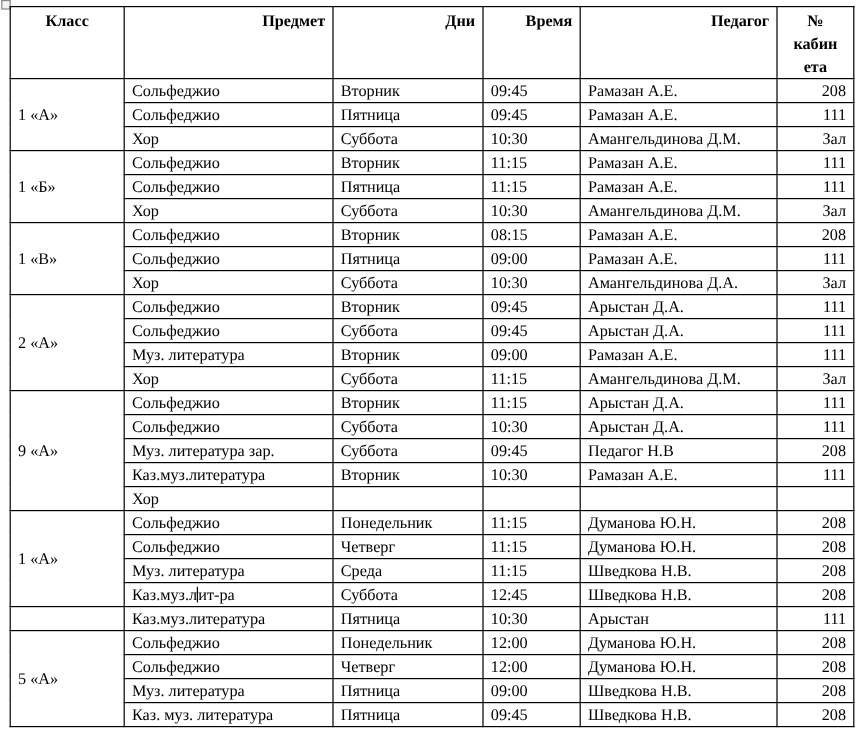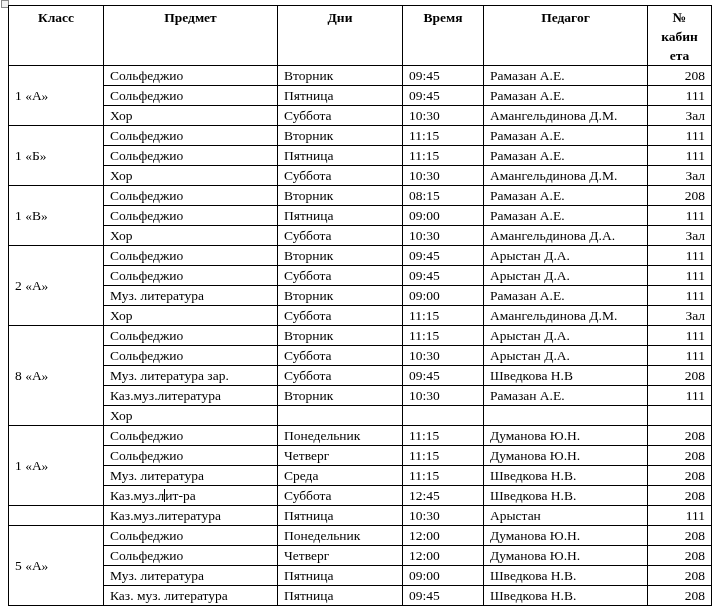--- a/index.html
+++ b/index.html
@@ -28,21 +28,21 @@
     table-layout: fixed;
   }
   table.schedule th, table.schedule td {
     border: 1px solid #000000;
     font-size: 13.5px;
     overflow: hidden;
   }
   table.schedule th {
     font-weight: bold;
     vertical-align: top;
-    text-align: center;
+    text-align: right;
     padding: 2px 6px 0 6px;
     line-height: 19px;
     height: 56px;
     white-space: pre-line;
   }
   table.schedule th.center { text-align: center; padding: 2px 2px 0 2px; }
   table.schedule td {
     height: 19px;
     padding: 0 6px;
     line-height: 19px;
@@ -177,39 +177,39 @@
           <td class="c-room">111</td>
         </tr>
         <tr>
           <td class="c-subject">Хор</td>
           <td class="c-day">Суббота</td>
           <td class="c-time">11:15</td>
           <td class="c-teacher">Амангельдинова Д.М.</td>
           <td class="c-room">Зал</td>
         </tr>
         <tr>
-          <td rowspan="5" class="c-class">8 «А»</td>
+          <td rowspan="5" class="c-class">9 «А»</td>
           <td class="c-subject">Сольфеджио</td>
           <td class="c-day">Вторник</td>
           <td class="c-time">11:15</td>
           <td class="c-teacher">Арыстан Д.А.</td>
           <td class="c-room">111</td>
         </tr>
         <tr>
           <td class="c-subject">Сольфеджио</td>
           <td class="c-day">Суббота</td>
           <td class="c-time">10:30</td>
           <td class="c-teacher">Арыстан Д.А.</td>
           <td class="c-room">111</td>
         </tr>
         <tr>
           <td class="c-subject">Муз. литература зар.</td>
           <td class="c-day">Суббота</td>
           <td class="c-time">09:45</td>
-          <td class="c-teacher">Шведкова Н.В</td>
+          <td class="c-teacher">Педагог Н.В</td>
           <td class="c-room">208</td>
         </tr>
         <tr>
           <td class="c-subject">Каз.муз.литература</td>
           <td class="c-day">Вторник</td>
           <td class="c-time">10:30</td>
           <td class="c-teacher">Рамазан А.Е.</td>
           <td class="c-room">111</td>
         </tr>
         <tr>

